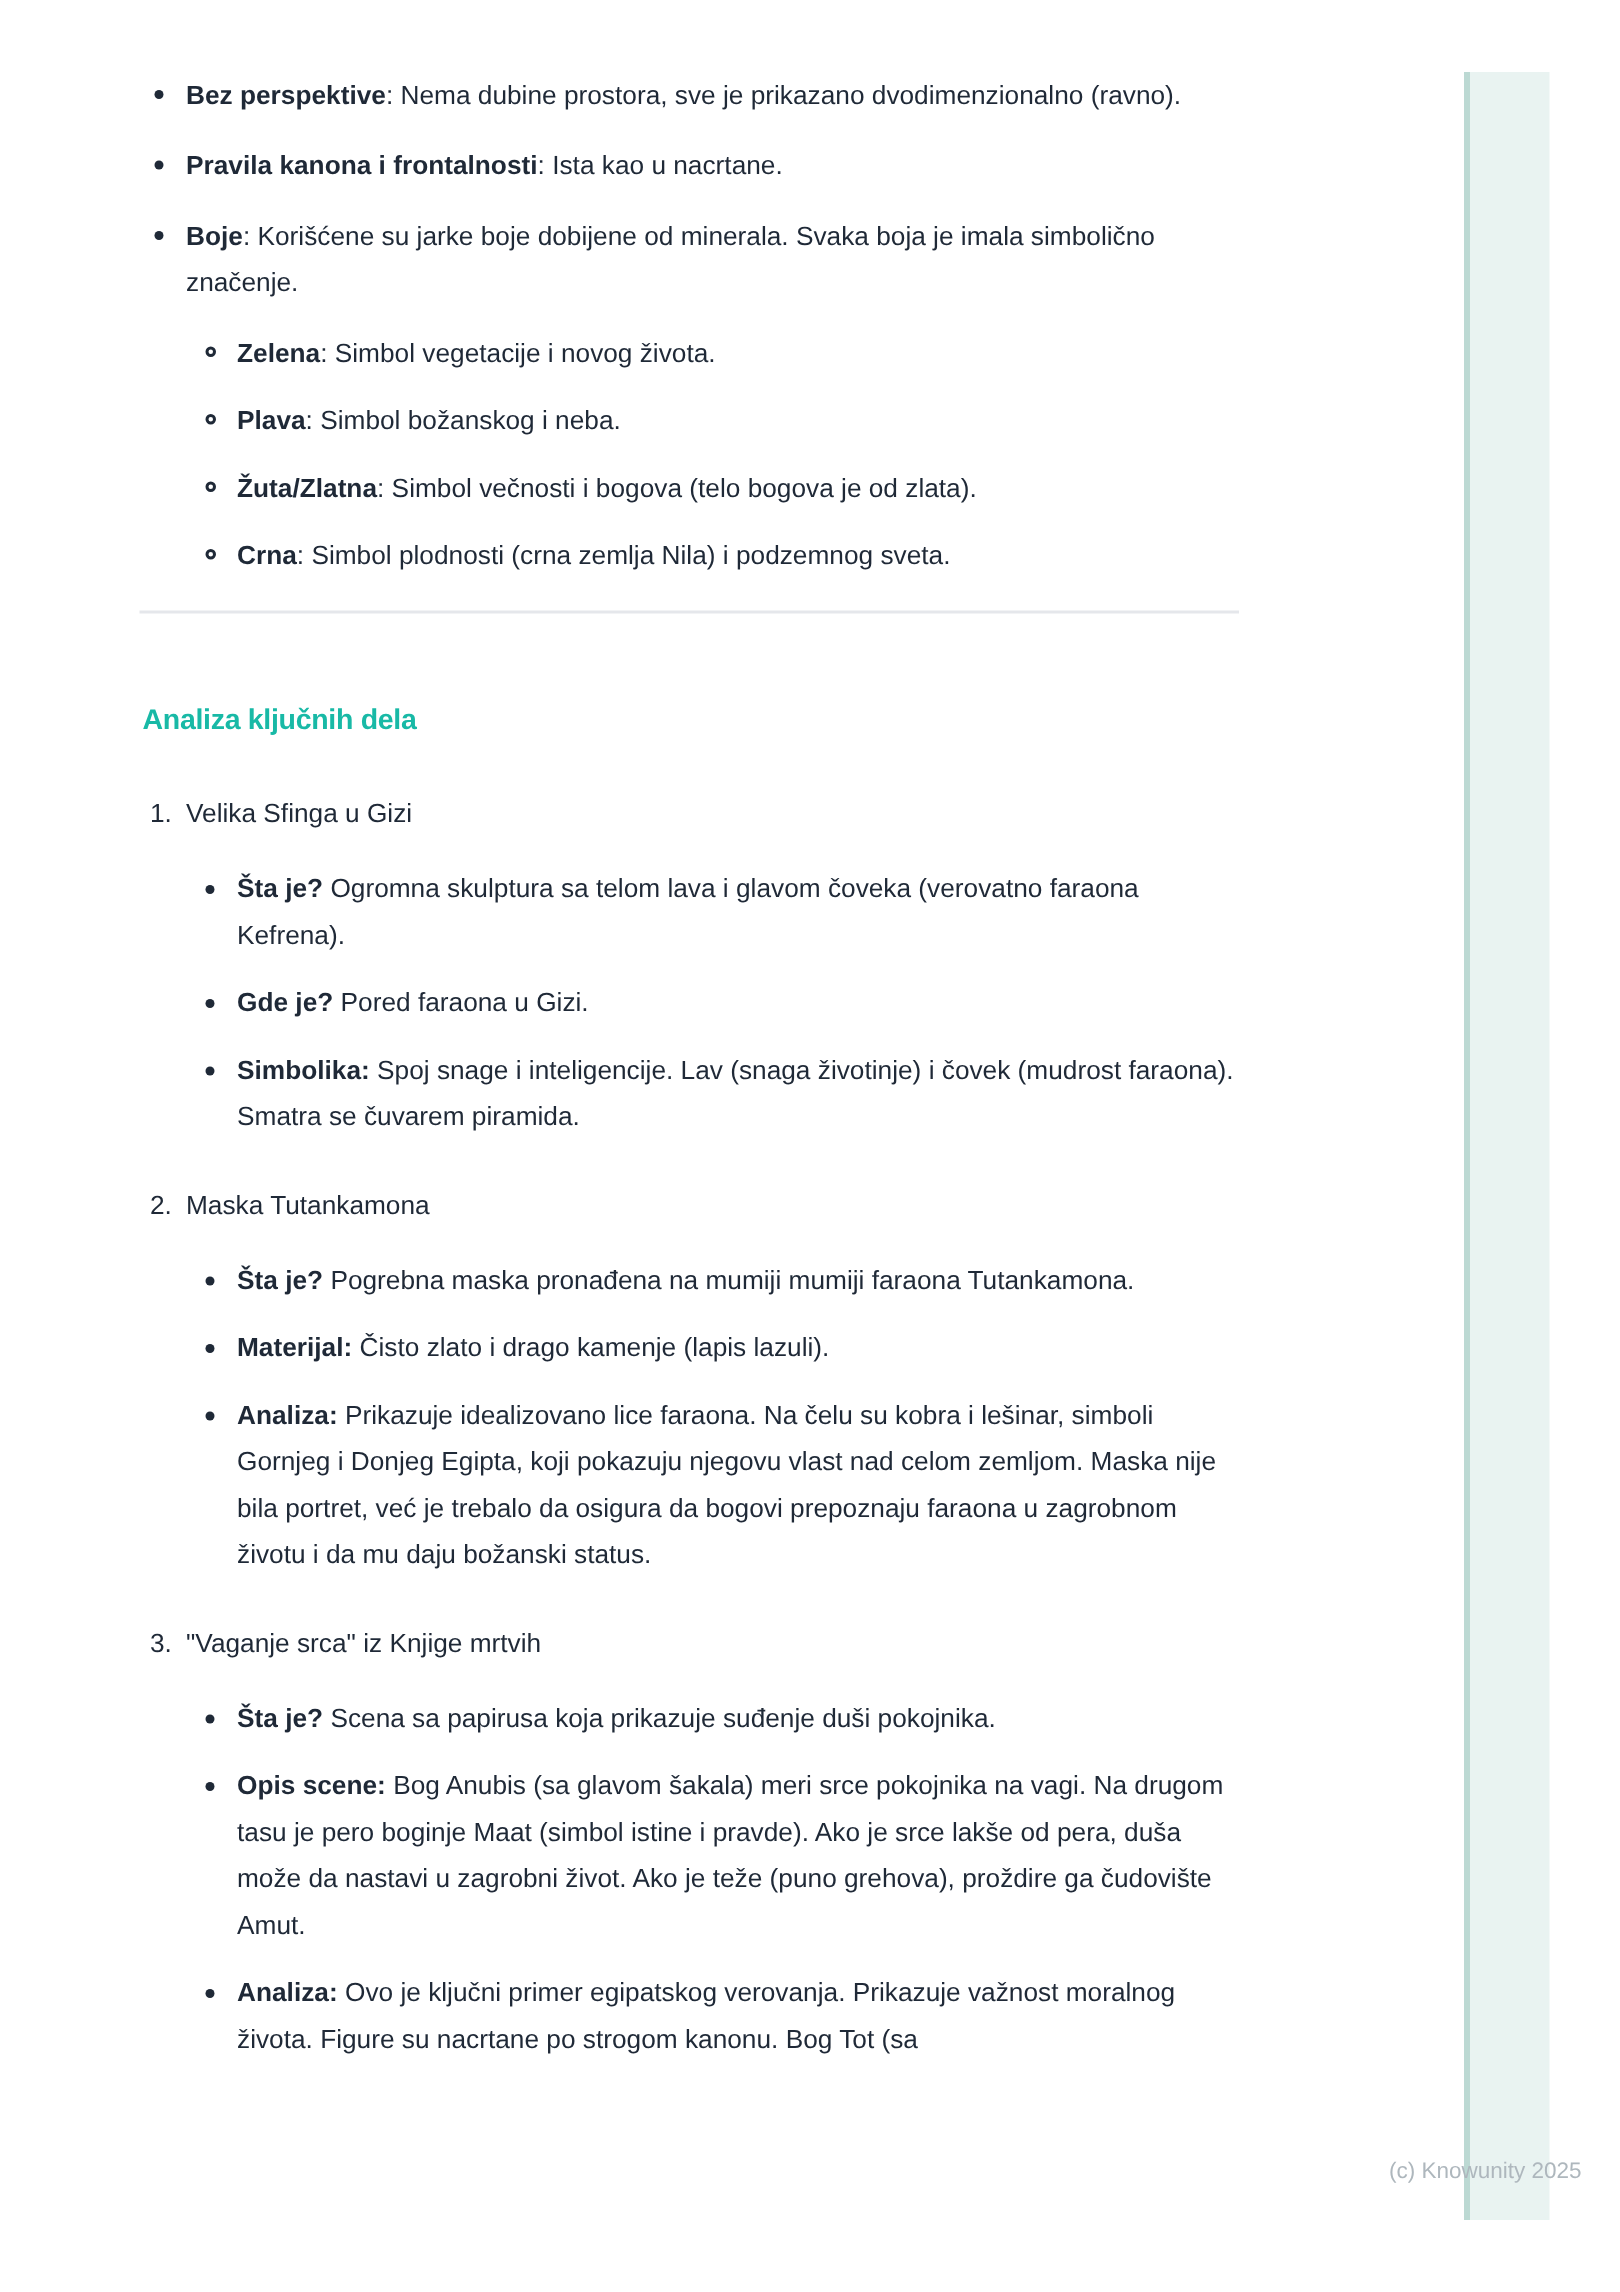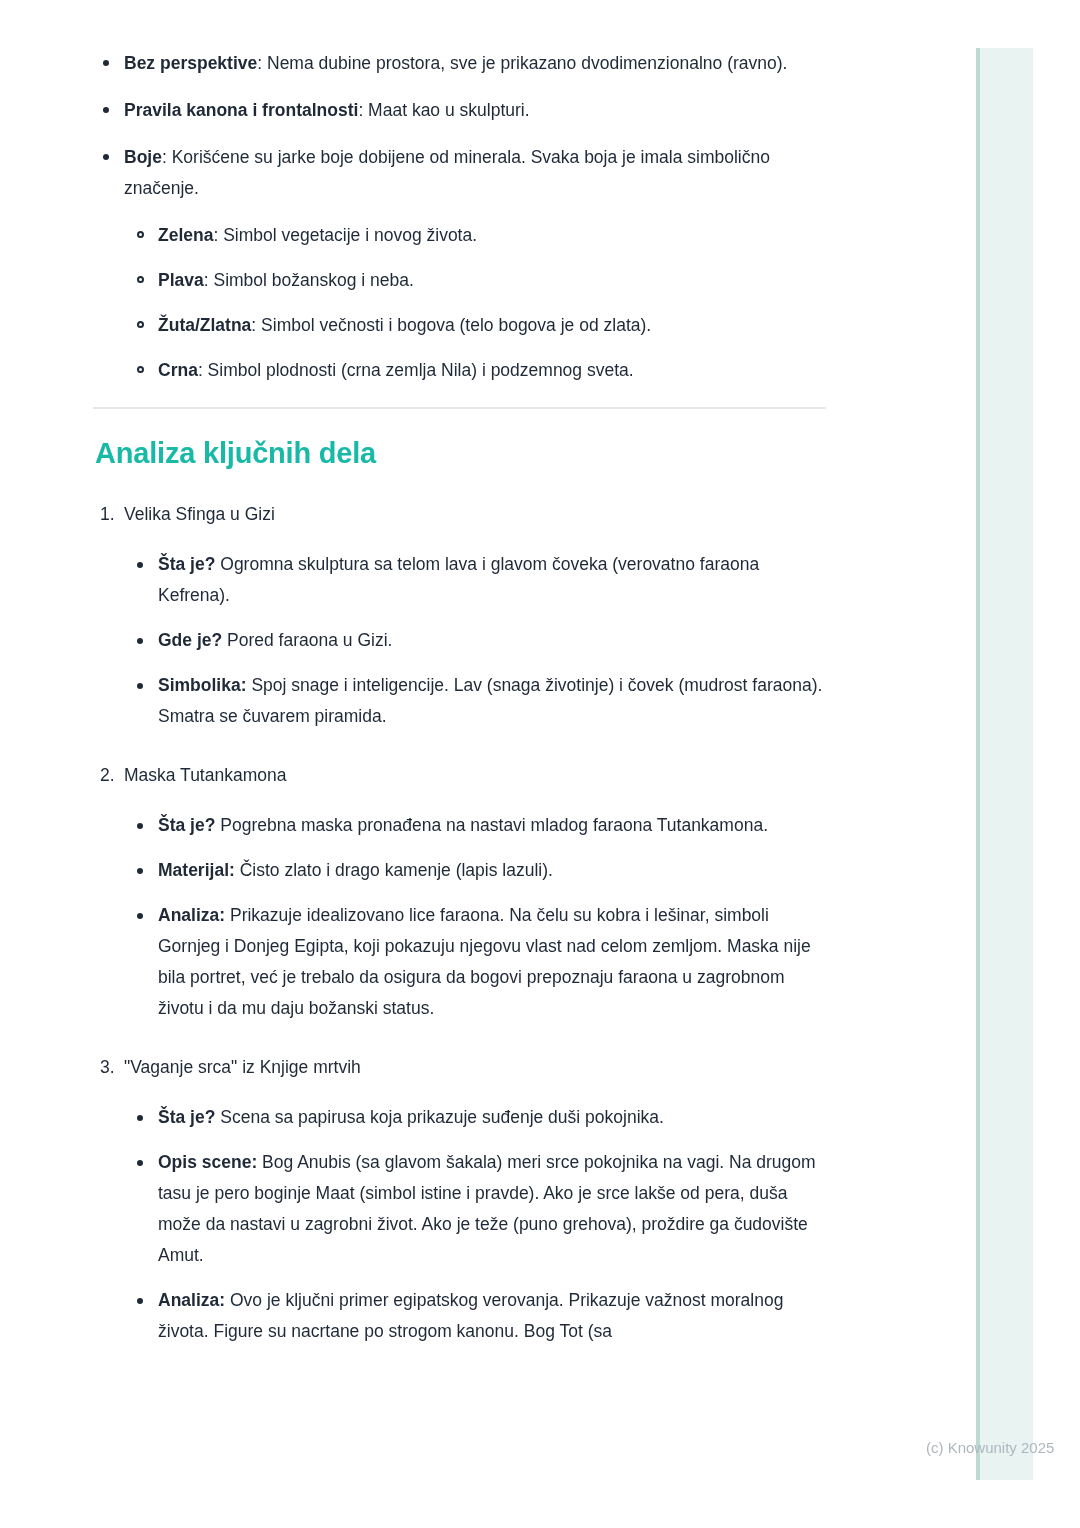--- a/index.html
+++ b/index.html
@@ -72,22 +72,22 @@
   strong { font-weight: 700; }
   .divider {
     height: 2px;
     background: var(--divider);
     width: 733px;
     margin-left: -2px;
     margin-top: 21px;
     border: none;
   }
   h1.section-heading {
-    margin-top: 26px;
-    font-size: 29px;
+    margin-top: 54px;
+    font-size: 19px;
     line-height: 36px;
     font-weight: 700;
     color: var(--accent);
     letter-spacing: -0.2px;
   }
   
   .works-list { margin-top: 28px; }
   .work-item { margin-bottom: 28px; }
   .work-item:last-child { margin-bottom: 0; }
   .work-title-row {
@@ -146,21 +146,21 @@
 
     <ul class="intro-list">
 
         <li>
           <span class="marker-disc"></span>
           <strong>Bez perspektive</strong><span>: </span><span>Nema dubine prostora, sve je prikazano dvodimenzionalno (ravno).</span>
         </li>
 
         <li>
           <span class="marker-disc"></span>
-          <strong>Pravila kanona i frontalnosti</strong><span>: </span><span>Maat kao u skulpturi.</span>
+          <strong>Pravila kanona i frontalnosti</strong><span>: </span><span>Ista kao u nacrtane.</span>
         </li>
 
         <li>
           <span class="marker-disc"></span>
           <strong>Boje</strong><span>: </span><span>Korišćene su jarke boje dobijene od minerala. Svaka boja je imala simbolično značenje.</span>
         </li>
       </ul>
 
     <ul class="color-list">
 
@@ -218,21 +218,21 @@
 
         <div class="work-item">
           <div class="work-title-row">
             <span class="work-number">2.</span>
             <span class="work-title">Maska Tutankamona</span>
           </div>
           <ul class="points-list">
 
               <li>
                 <span class="marker-disc"></span>
-                <strong>Šta je?</strong><span> </span><span>Pogrebna maska pronađena na nastavi mladog faraona Tutankamona.</span>
+                <strong>Šta je?</strong><span> </span><span>Pogrebna maska pronađena na mumiji mumiji faraona Tutankamona.</span>
               </li>
 
               <li>
                 <span class="marker-disc"></span>
                 <strong>Materijal:</strong><span> </span><span>Čisto zlato i drago kamenje (lapis lazuli).</span>
               </li>
 
               <li>
                 <span class="marker-disc"></span>
                 <strong>Analiza:</strong><span> </span><span>Prikazuje idealizovano lice faraona. Na čelu su kobra i lešinar, simboli Gornjeg i Donjeg Egipta, koji pokazuju njegovu vlast nad celom zemljom. Maska nije bila portret, već je trebalo da osigura da bogovi prepoznaju faraona u zagrobnom životu i da mu daju božanski status.</span>

